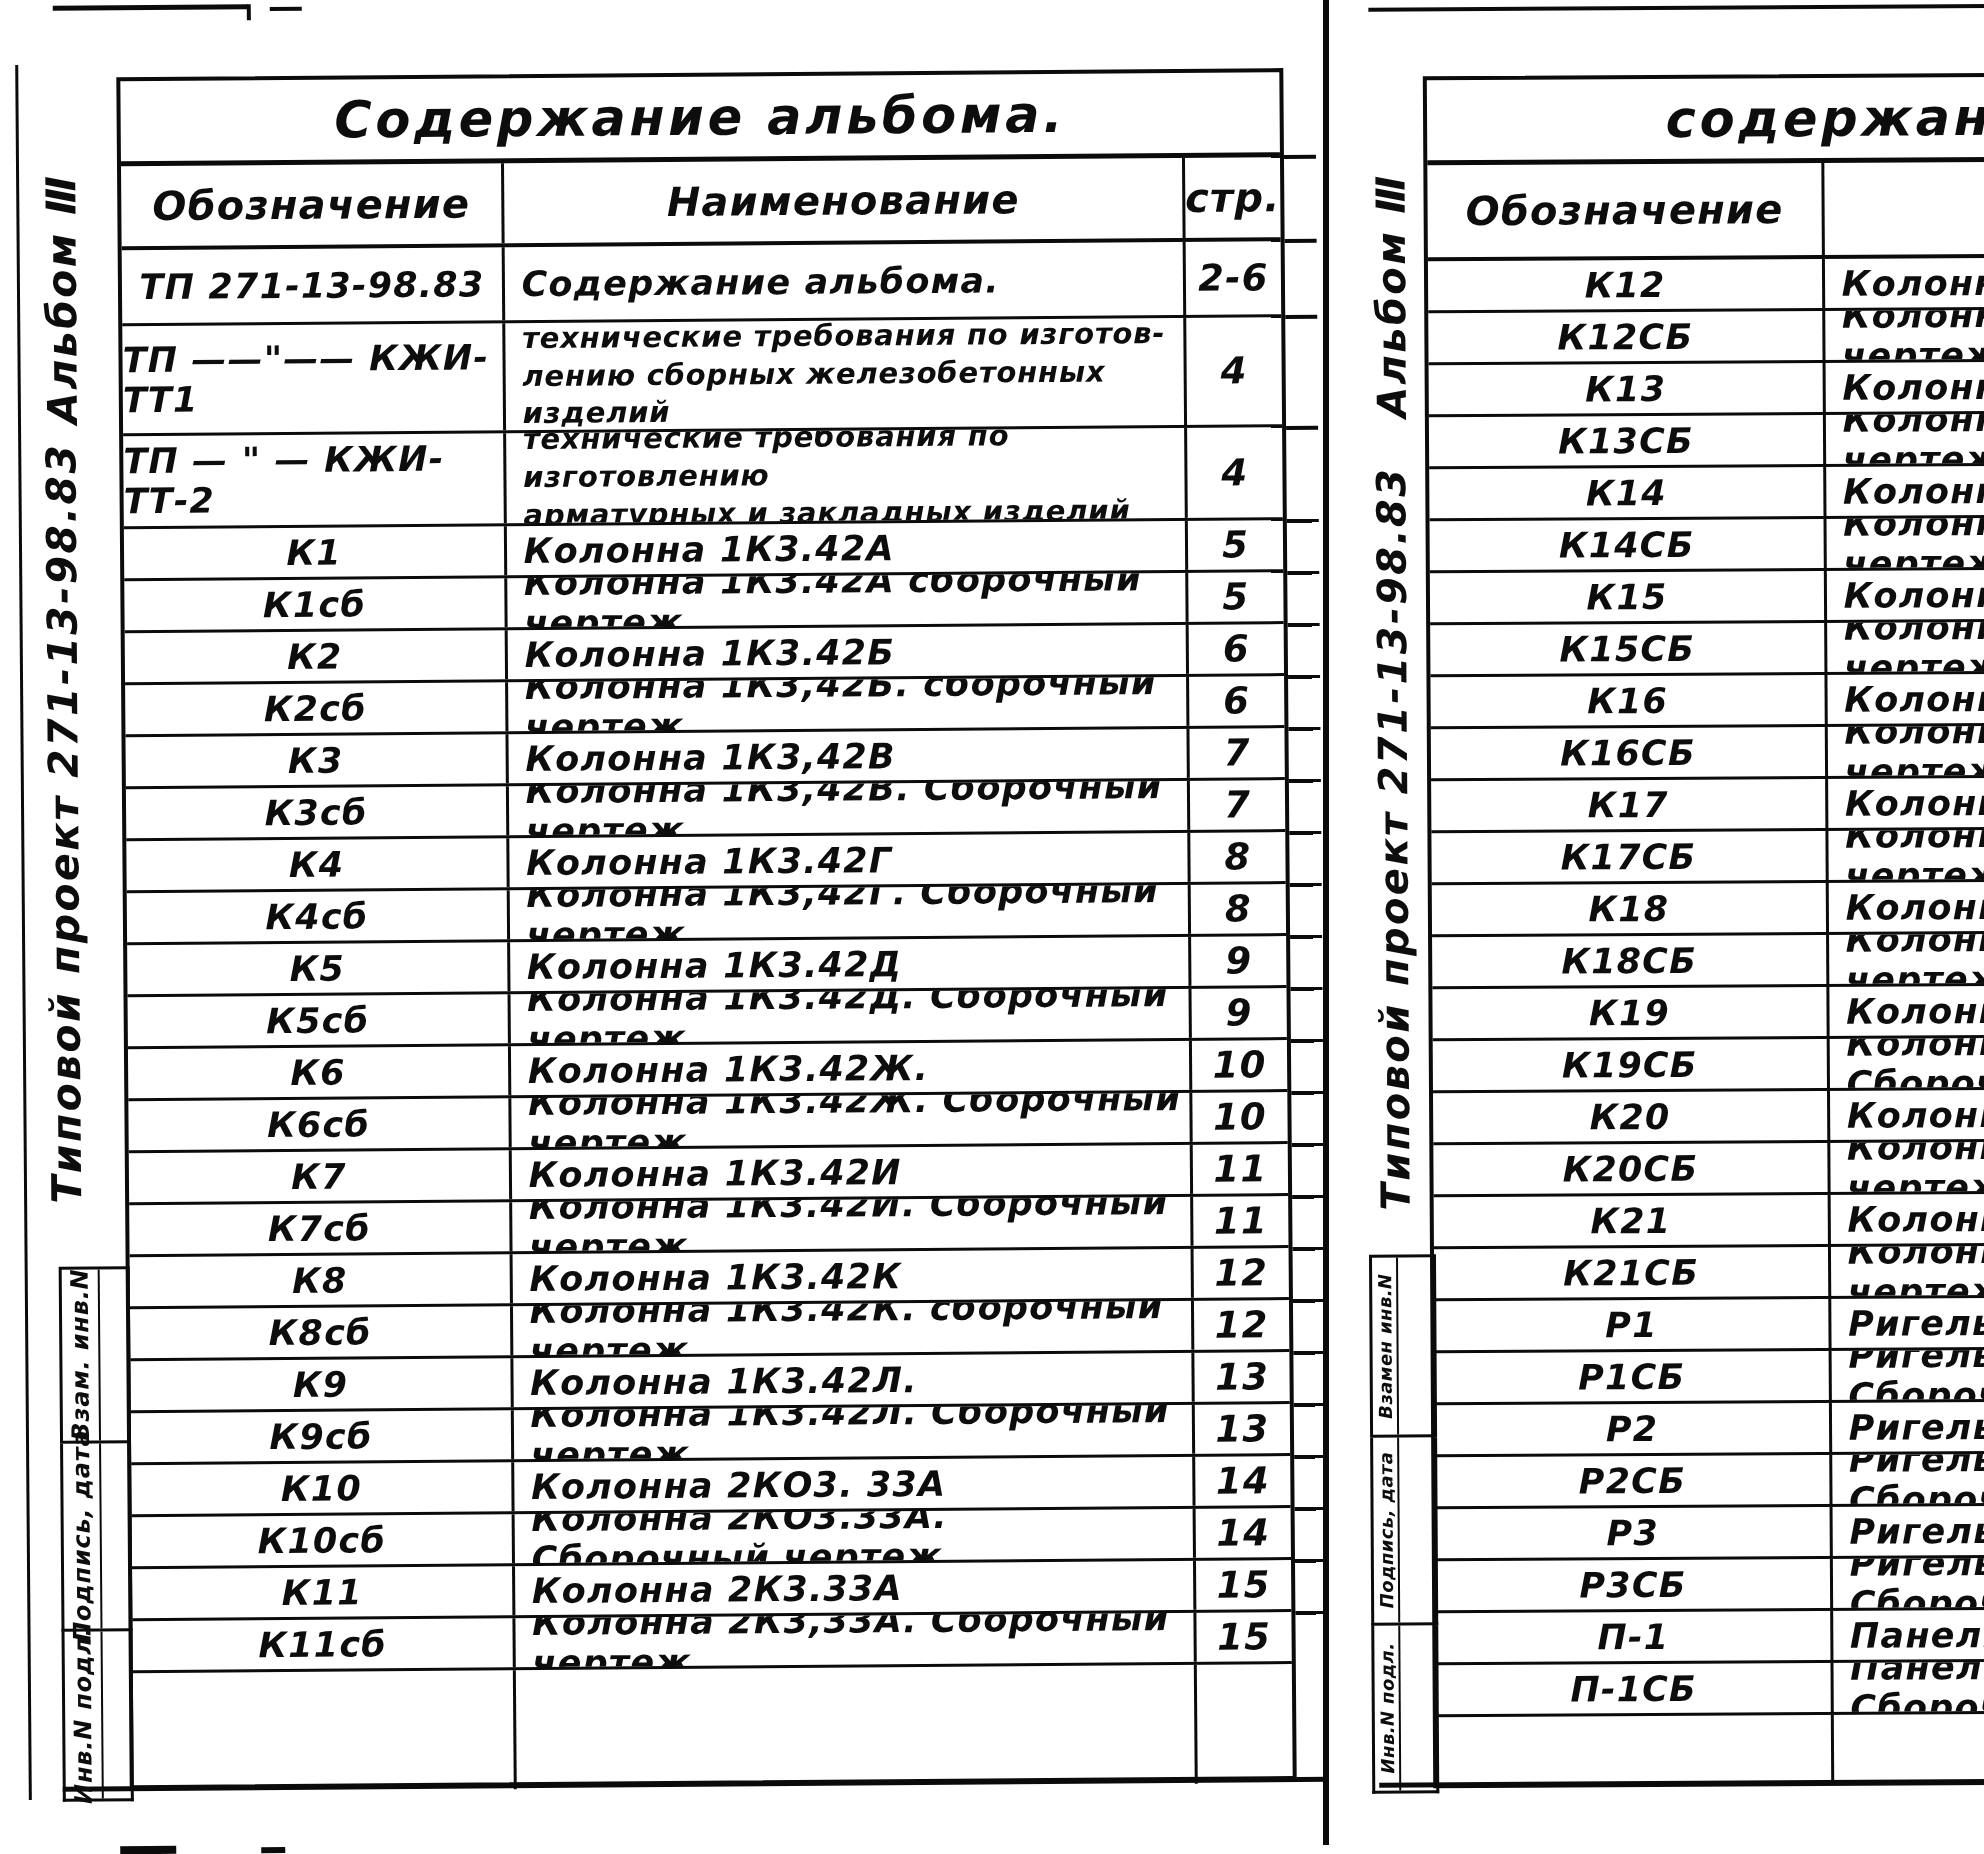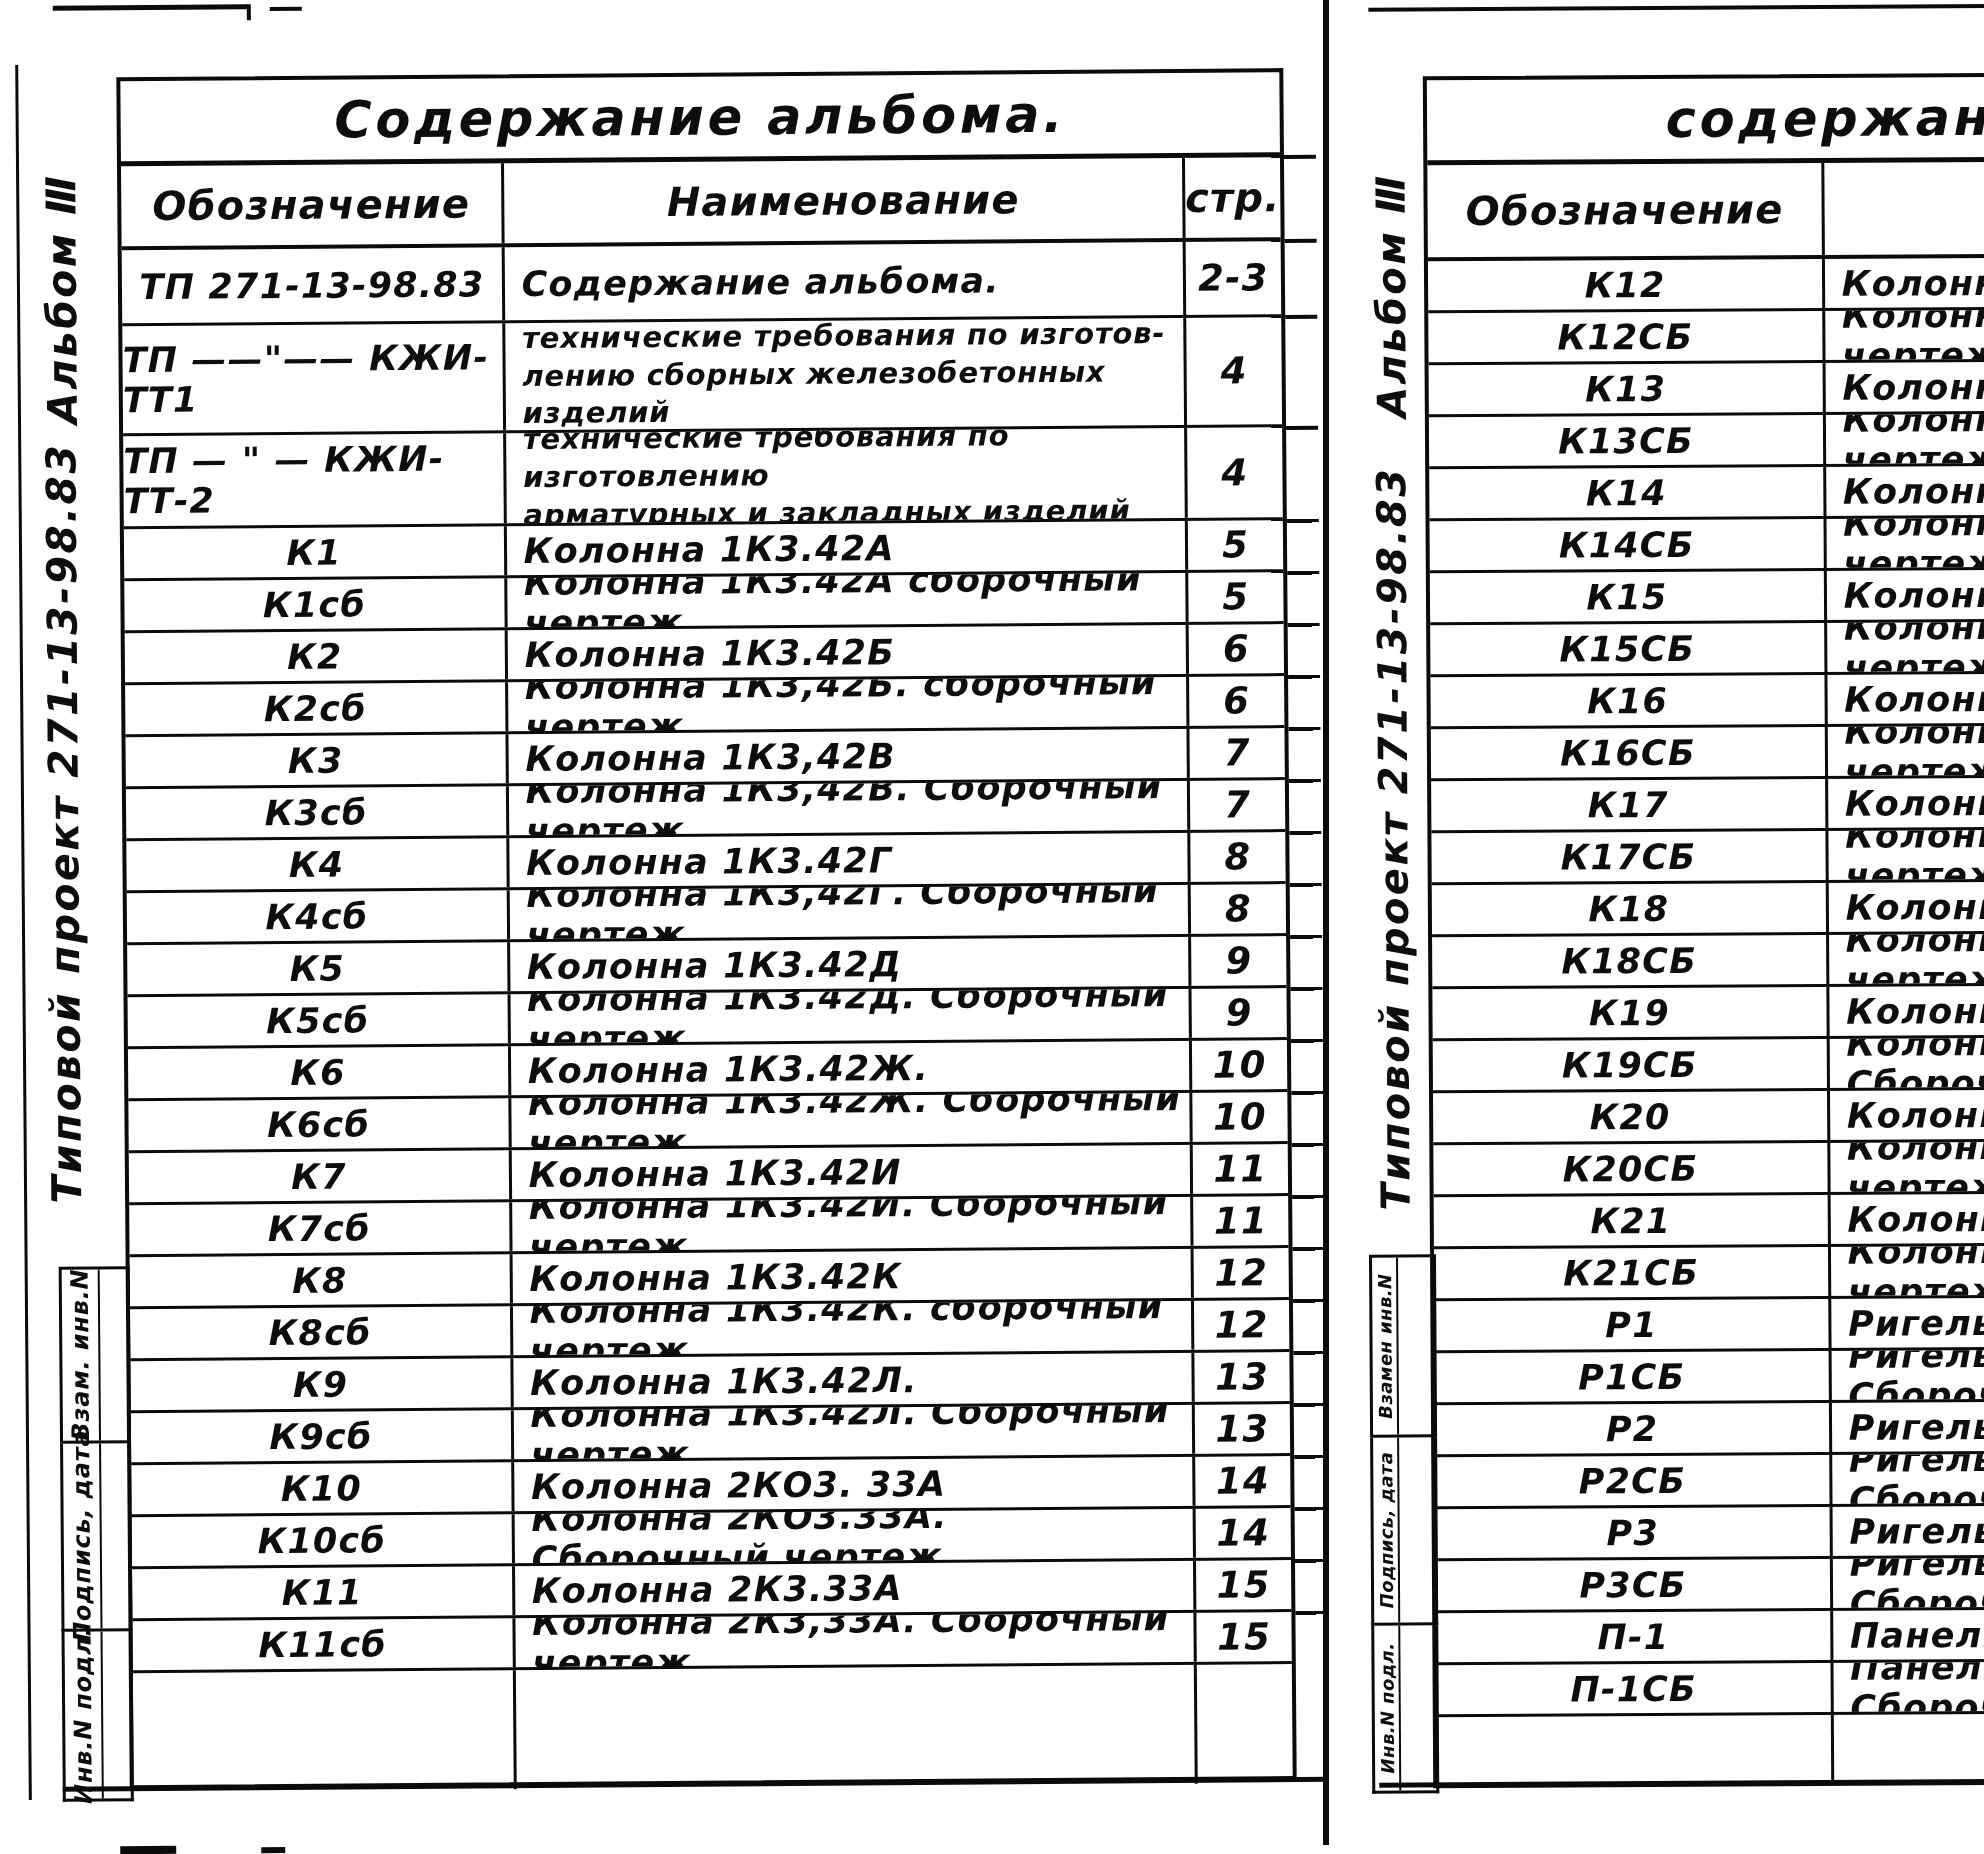--- a/index.html
+++ b/index.html
@@ -68,21 +68,21 @@
     <div class="toc-title">Содержание альбома.</div>
     <div class="thead">
       <div class="cell c-des">Обозначение</div>
       <div class="cell c-name" style="justify-content:center;padding-left:0;">Наименование</div>
       <div class="cell c-page">стр.</div>
     </div>
     <div id="left-rows">
         <div class="trow" style="height: 76px;">
           <div class="cell c-des">ТП 271-13-98.83</div>
           <div class="cell c-name">Содержание альбома.</div>
-          <div class="cell c-page">2-3</div>
+          <div class="cell c-page">2-6</div>
         </div>
         <div class="trow" style="height: 110px;">
           <div class="cell c-des">ТП ——"—— КЖИ-ТТ1</div>
           <div class="cell c-name">
             <div class="nwrap">
               <div class="nline">технические требования по изготов-</div>
               <div class="nline">лению сборных железобетонных изделий</div>
             </div>
           </div>
           <div class="cell c-page">4</div>

